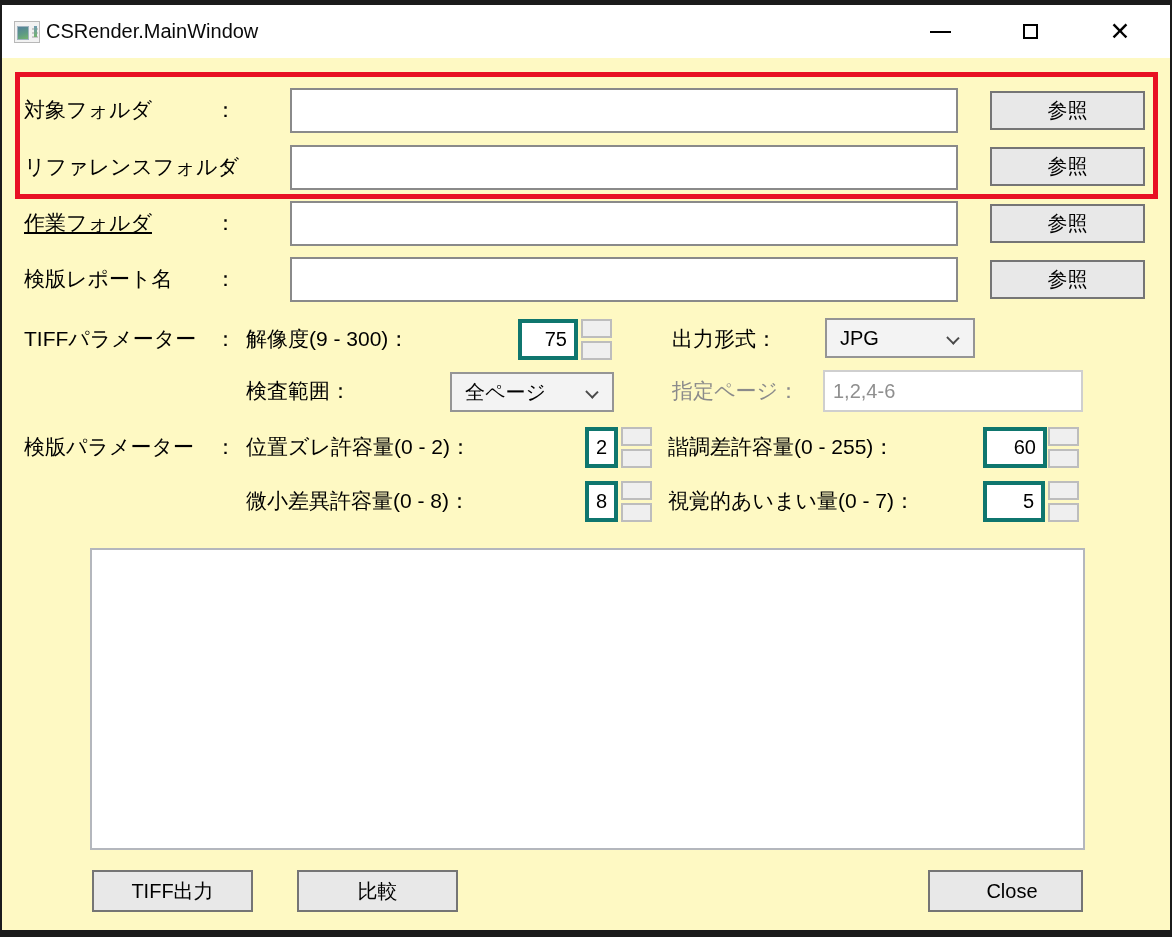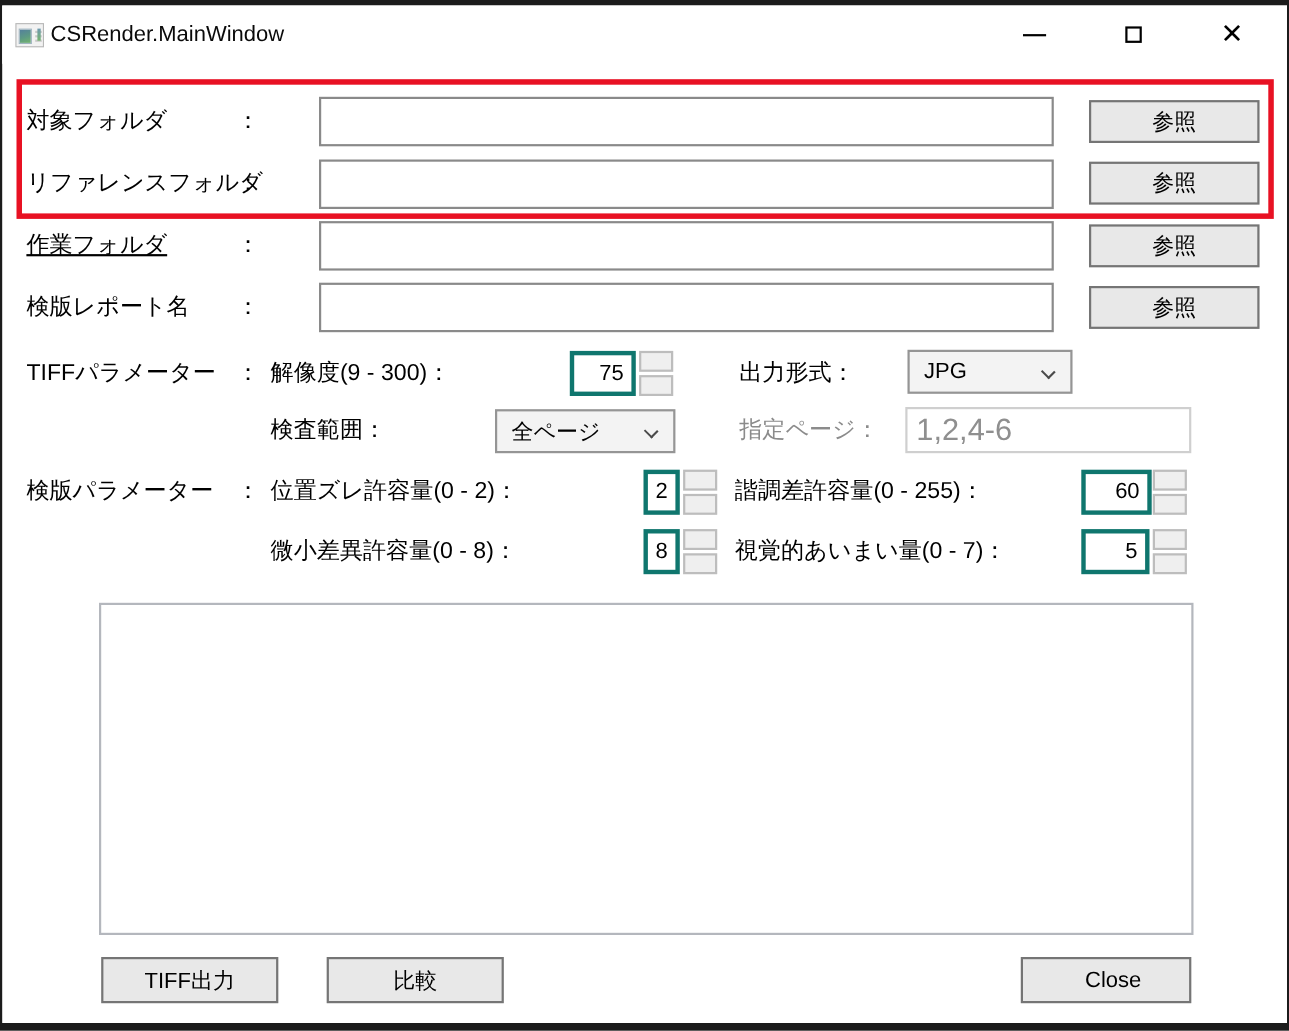--- a/index.html
+++ b/index.html
@@ -5,21 +5,21 @@
   * { margin:0; padding:0; box-sizing:border-box; }
   html,body { width:1172px; height:937px; overflow:hidden; }
   body {
     position:relative;
     background:#1b1b1b;
     font-family:"Liberation Sans","DejaVu Sans",sans-serif;
   }
   
   .window {
     position:absolute; left:2px; top:5px; width:1168px; height:925px;
-    background:#ffffff;
+    background:#fef9c3;
   }
   .titlebar {
     position:absolute; left:0; top:0; width:100%; height:53px;
     background:#ffffff;
   }
   .app-icon {
     position:absolute; left:12px; top:16px; width:26px; height:22px;
     background:#f2f2f2; border:1px solid #b8b8b8;
   }
   .app-icon .pic {
@@ -166,21 +166,21 @@
     <span class="val">JPG</span>
     <span class="chev"></span>
   </div>
 
   <div class="lbl" style="left:244px;top:373px;">検査範囲：</div>
   <div class="combo" style="left:448px;top:367px;width:164px;">
     <span class="val">全ページ</span>
     <span class="chev"></span>
   </div>
   <div class="lbl dim" style="left:670px;top:373px;">指定ページ：</div>
-  <input class="txt dim" style="left: 821px; top: 365px; width: 260px; height: 42px; font-size: 28px;" value="1,2,4-6">
+  <input class="txt dim" style="left: 821px; top: 365px; width: 260px; height: 42px; font-size: 20px;" value="1,2,4-6">
 
   <div class="lbl" style="left:22px;top:429px;">検版パラメーター</div>
   <div class="colon c7">：</div>
   <div class="lbl" style="left:244px;top:429px;">位置ズレ許容量(0 - 2)：</div>
   <input class="spin-input" style="left: 583px; top: 422px; width: 33px; height: 41px;" value="2">
   <div class="spin-btns" style="left:619px;top:422px;">
     <div class="sb up"></div>
     <div class="sb dn"></div>
   </div>
   <div class="lbl" style="left:666px;top:429px;">諧調差許容量(0 - 255)：</div>

